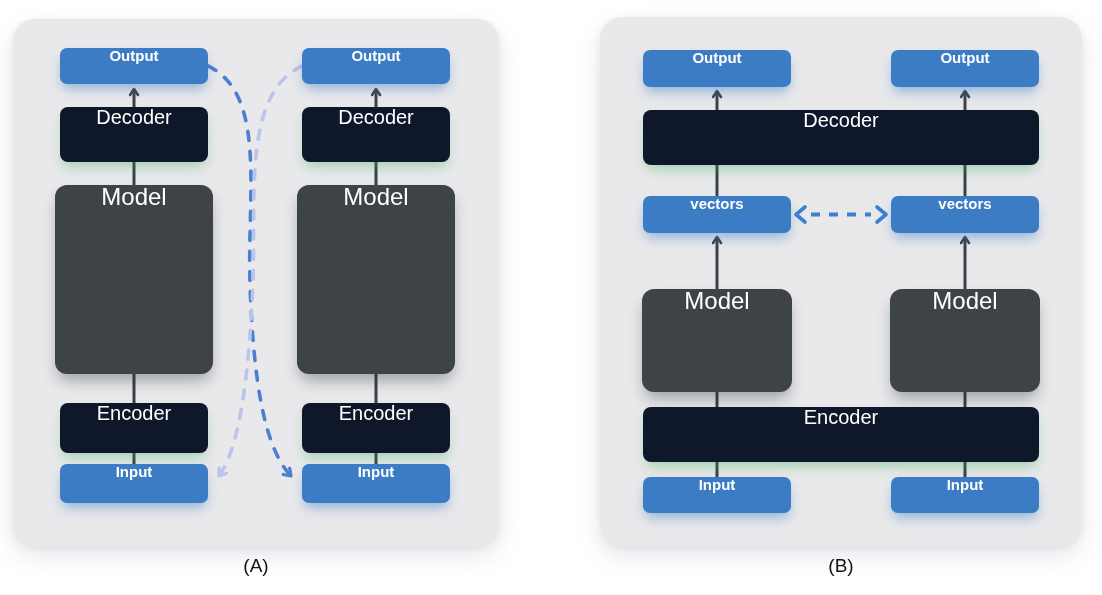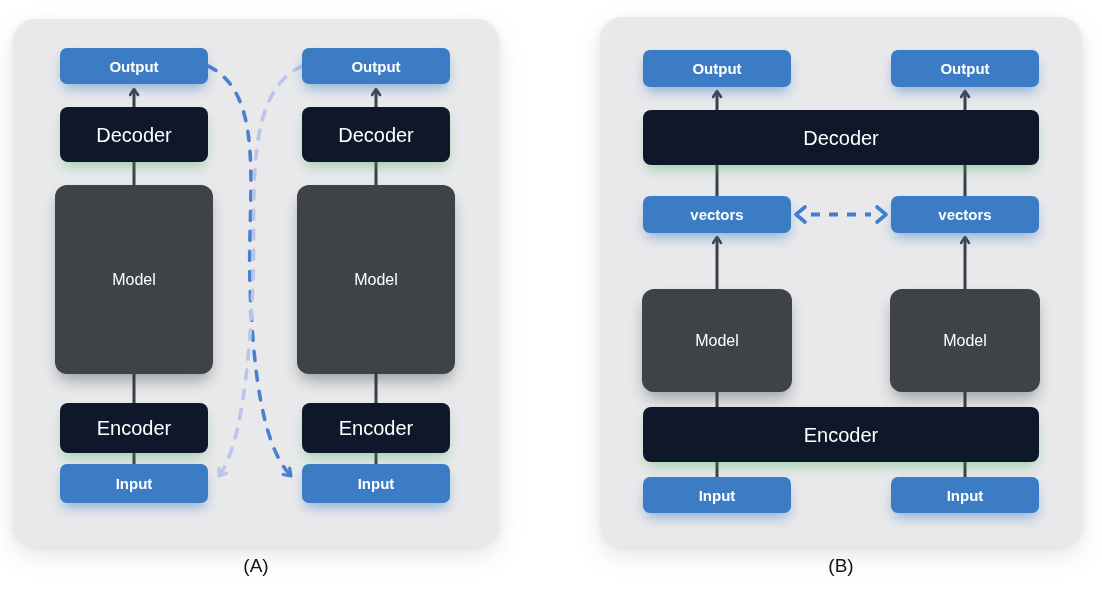--- a/index.html
+++ b/index.html
@@ -7,33 +7,33 @@
     width:1102px;height:595px;position:relative;overflow:hidden;
     font-family:"Liberation Sans","DejaVu Sans",sans-serif;
   }
   .panel{
     position:absolute;background:#e9e9eb;border-radius:22px;
     box-shadow:0 10px 24px rgba(130,135,150,.20), 0 2px 6px rgba(130,135,150,.12);
   }
   #panel-a{left:13px;top:19px;width:486px;height:527px;}
   #panel-b{left:600px;top:17px;width:482px;height:529px;}
   .node{
-    position:absolute;display:flex;align-items:center;justify-content:center;
+    position:absolute;display:flex;align-items:flex-start;justify-content:center;
     color:#ffffff;text-align:center;line-height:1;
   }
   .box-blue{
     background:#3b7cc4;border-radius:7px;font-size:15px;font-weight:700;
     box-shadow:0 7px 13px -3px rgba(59,124,196,.55);
   }
   .box-green{
     background:#0f172a;border-radius:8px;font-size:20px;font-weight:500;
     box-shadow:0 7px 13px -3px rgba(47,167,77,.40);
   }
   .box-dark{
-    background:#3e4348;border-radius:12px;font-size:16px;font-weight:500;
+    background:#3e4348;border-radius:12px;font-size:24px;font-weight:500;
     box-shadow:0 9px 15px -3px rgba(40,45,52,.40);
   }
   .overlay{position:absolute;left:0;top:0;pointer-events:none;}
   .caption{
     position:absolute;top:554px;height:24px;display:flex;align-items:center;justify-content:center;
     font-size:19px;color:#141414;font-weight:400;
   }
   #caption-a{left:13px;width:486px;}
   #caption-b{left:600px;width:482px;}
 </style>

